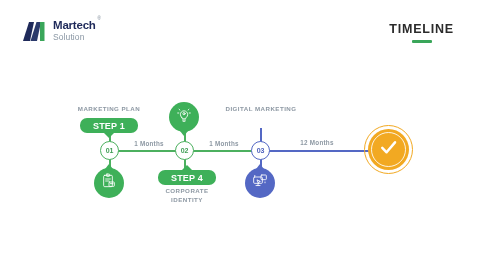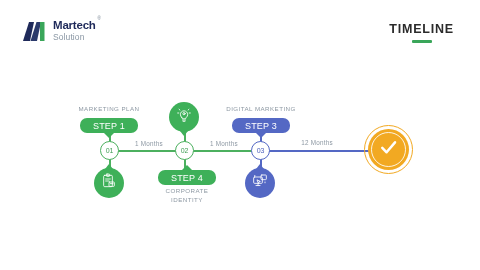--- a/index.html
+++ b/index.html
@@ -17,21 +17,21 @@
   #logo-words{display:flex;flex-direction:column;line-height:1;}
   .logo-top{font-size:11.5px;font-weight:bold;color:#1f2a5a;letter-spacing:-0.2px;position:relative;}
   .logo-reg{position:absolute;top:-3px;right:-5px;font-size:4.5px;font-weight:normal;color:#6c7a8a;}
   .logo-sub{font-size:8.5px;color:#8a97a4;margin-top:1.5px;letter-spacing:0.1px;}
 
   #timeline-title{position:absolute;right:26px;top:22px;text-align:center;}
   .tl-word{font-size:12.5px;font-weight:bold;color:#2b2b2b;letter-spacing:0.8px;}
   .tl-rule{width:20px;height:2.5px;background:#3aa65a;margin:4px auto 0 auto;border-radius:1px;}
 
   
-  #timeline{position:absolute;left:0;top:0;width:480px;height:270px;}
+  #timeline{position:absolute;left:0;top:0;width:480px;height:270px;font-weight:bold;}
 
   .axis{position:absolute;height:1.6px;top:150px;}
   #axis-green{left:110px;width:151px;background:#4cb05f;}
   #axis-blue{left:261px;width:112px;background:#5468c4;}
 
   .node{position:absolute;top:141px;width:19px;height:19px;border-radius:50%;
         background:#ffffff;border:1.6px solid #4cb05f;box-sizing:border-box;
         display:flex;align-items:center;justify-content:center;
         font-size:7px;color:#3f9e55;letter-spacing:-0.2px;z-index:6;}
   #node-01{left:100px;}
@@ -174,24 +174,20 @@
       <span>02</span>
     </div>
     <div class="pill down" id="pill-2">
       <i class="tip"></i>
       <span>STEP 4</span>
     </div>
     <div class="cap" id="cap-2">CORPORATE
 IDENTITY</div>
 
     <div class="cap" id="cap-3">DIGITAL MARKETING</div>
-    <div class="pill up" id="pill-3">
-      <span>STEP 3</span>
-      <i class="tip"></i>
-    </div>
     <div class="node" id="node-03">
       <span>03</span>
     </div>
     <div class="bubble down" id="bub-3">
       <i class="tip"></i>
       <span>
         <svg viewBox="0 0 24 24" width="16" height="16" fill="none" stroke="#ffffff" stroke-width="1.3" stroke-linecap="round" stroke-linejoin="round">
           <rect x="2.5" y="6" width="13" height="9.5" rx="1.3"></rect>
           <line x1="9" y1="15.5" x2="9" y2="18.5"></line>
           <line x1="6" y1="18.8" x2="12" y2="18.8"></line>

